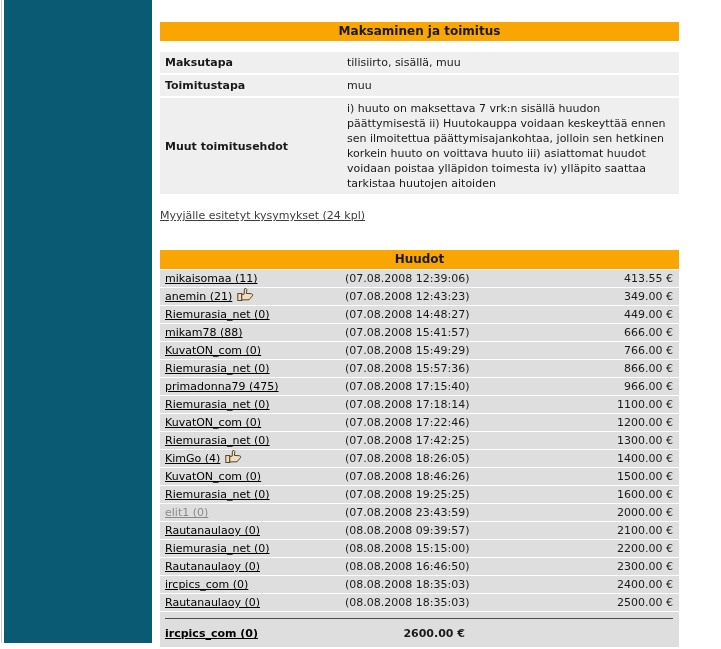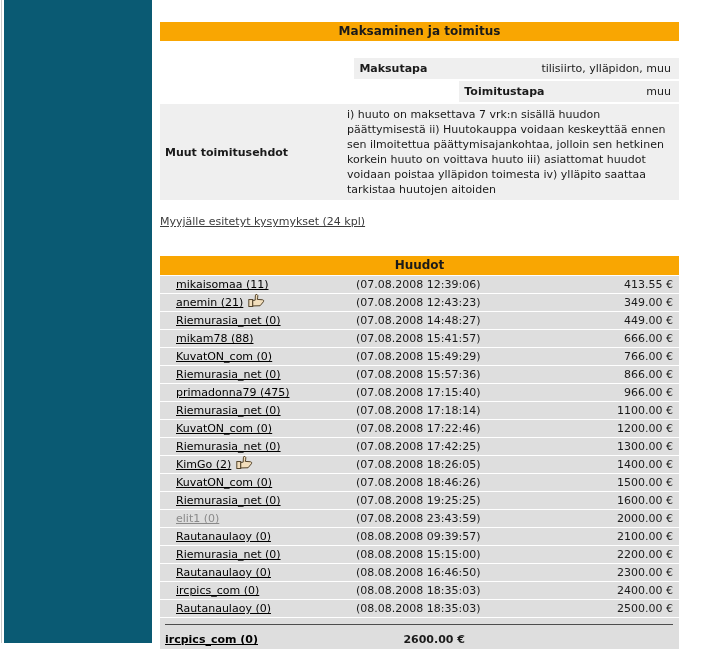--- a/index.html
+++ b/index.html
@@ -9,30 +9,30 @@
 
   .left-edge-line { position:absolute; left:1px; top:0; width:1px; height:643px; background:#c9c9c9; }
   .sidebar { position:absolute; left:4px; top:0; width:148px; height:643px; background:#0a5a73; }
 
   .content { position:absolute; left:160px; top:22px; width:519px; }
 
   .panel-header { background:#f9a602; text-align:center; font-weight:bold; font-size:12px;
                   padding:2px 0 3px 0; color:#1a1a1a; }
 
   
-  .payment-body { display:flex; flex-direction:column; gap:2px; margin-top:17px;align-items:flex-end; }
+  .payment-body { display:flex; flex-direction:column; gap:2px; margin-top:11px; }
   .p-row { display:flex; align-items:center; background:#efefef; }
   .p-label { width:187px; font-weight:bold; padding:3px 4px 3px 5px; align-self:center; }
   .p-value { flex:1; padding:3px 8px 3px 0; line-height:15px; }
 
   .q-link { display:inline-block; margin-top:15px; color:#3d3d3d; text-decoration:underline; cursor:pointer;text-align:right; }
 
   .bids-panel { margin-top:28px; }
   .bid-row { display:flex; align-items:center; background:#dedede; margin-top:1px;
-             padding:2px 6px 2px 16px; min-height:17px; }
+             padding:2px 6px 2px 5px; min-height:17px; }
   .bidder-cell { width:180px; display:flex; align-items:center; }
   .bidder-link { color:#000000; text-decoration:underline; cursor:pointer; }
   .bidder-link.muted { color:#8a8a8a; }
   .bid-time { flex:1; }
   .bid-price { width:120px; text-align:right; }
 
   .thumb-icon { margin-left:5px; margin-top:-5px; }
 
   .final-block { background:#dedede; margin-top:1px; padding:6px 6px 5px 5px; }
   .final-sep { border-top:1px solid #4d4d4d; height:1px; margin-bottom:6px; }
@@ -47,21 +47,21 @@
 <div class="sidebar"></div>
 
 <div class="content">
 
   
   <div class="panel">
     <div class="panel-header">Maksaminen ja toimitus</div>
     <div class="payment-body">
       <div class="p-row">
         <div class="p-label">Maksutapa</div>
-        <div class="p-value">tilisiirto, ylläpidon, muu</div>
+        <div class="p-value">tilisiirto, sisällä, muu</div>
       </div>
       <div class="p-row">
         <div class="p-label">Toimitustapa</div>
         <div class="p-value">muu</div>
       </div>
       <div class="p-row">
         <div class="p-label">Muut toimitusehdot</div>
         <div class="p-value">i) huuto on maksettava 7 vrk:n sisällä huudon päättymisestä ii) Huutokauppa voidaan keskeyttää ennen sen ilmoitettua päättymisajankohtaa, jolloin sen hetkinen korkein huuto on voittava huuto iii) asiattomat huudot voidaan poistaa ylläpidon toimesta iv) ylläpito saattaa tarkistaa huutojen aitoiden</div>
       </div>
     </div>
@@ -152,21 +152,21 @@
         <div class="bid-row">
     <span class="bidder-cell">
       <a class="bidder-link" href="#">Riemurasia_net (0)</a>
 
     </span>
     <span class="bid-time">(07.08.2008 17:42:25)</span>
     <span class="bid-price">1300.00 €</span>
   </div>
         <div class="bid-row">
     <span class="bidder-cell">
-      <a class="bidder-link" href="#">KimGo (2)</a>
+      <a class="bidder-link" href="#">KimGo (4)</a>
       <svg class="thumb-icon" width="17" height="15" viewBox="0 0 18 16">
         <rect x="0.8" y="7" width="4.2" height="7.4" fill="#f2debc" stroke="#4a3a20" stroke-width="1"></rect>
         <path d="M5,8 L7.6,7.6 L7.8,3 Q7.9,1.1 9.4,1.5 Q10.8,2 10.3,4.4 L9.8,6.8 L15.4,7.2 Q17.4,7.7 16.4,9.3 L12.8,13.6 L5,13.8 Z" fill="#f2debc" stroke="#4a3a20" stroke-width="1" stroke-linejoin="round"></path>
       </svg>
     </span>
     <span class="bid-time">(07.08.2008 18:26:05)</span>
     <span class="bid-price">1400.00 €</span>
   </div>
         <div class="bid-row">
     <span class="bidder-cell">

